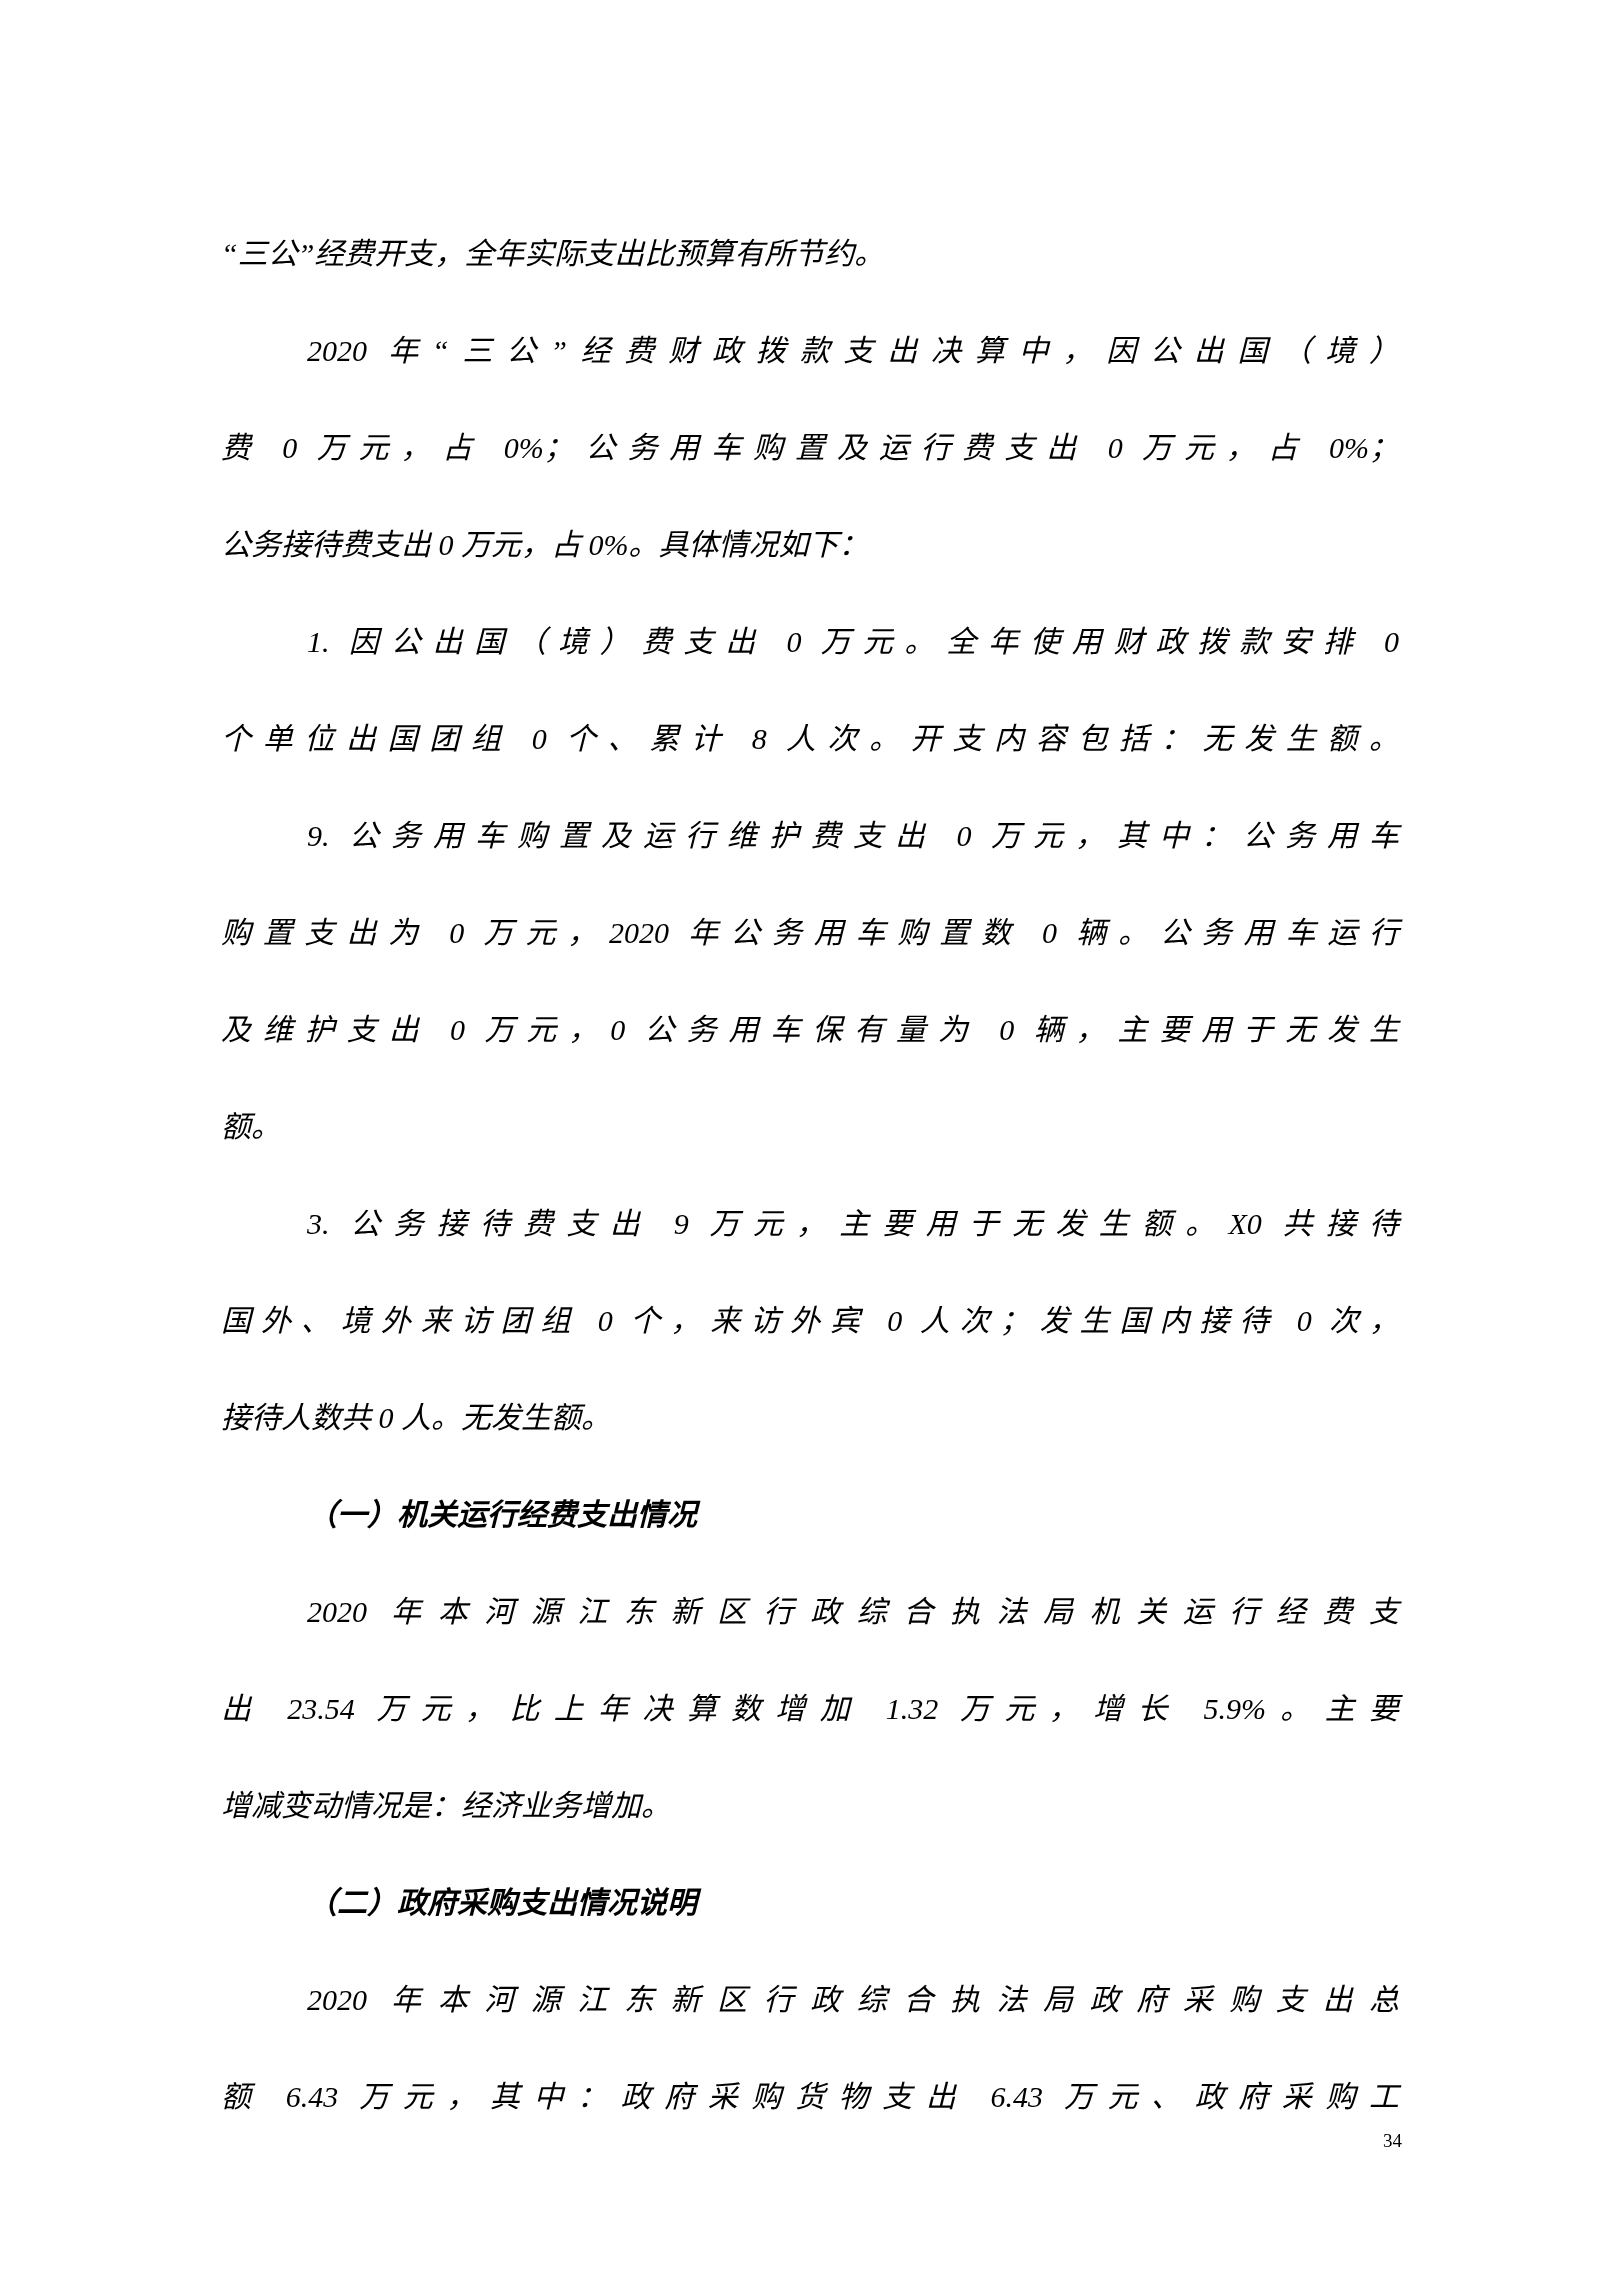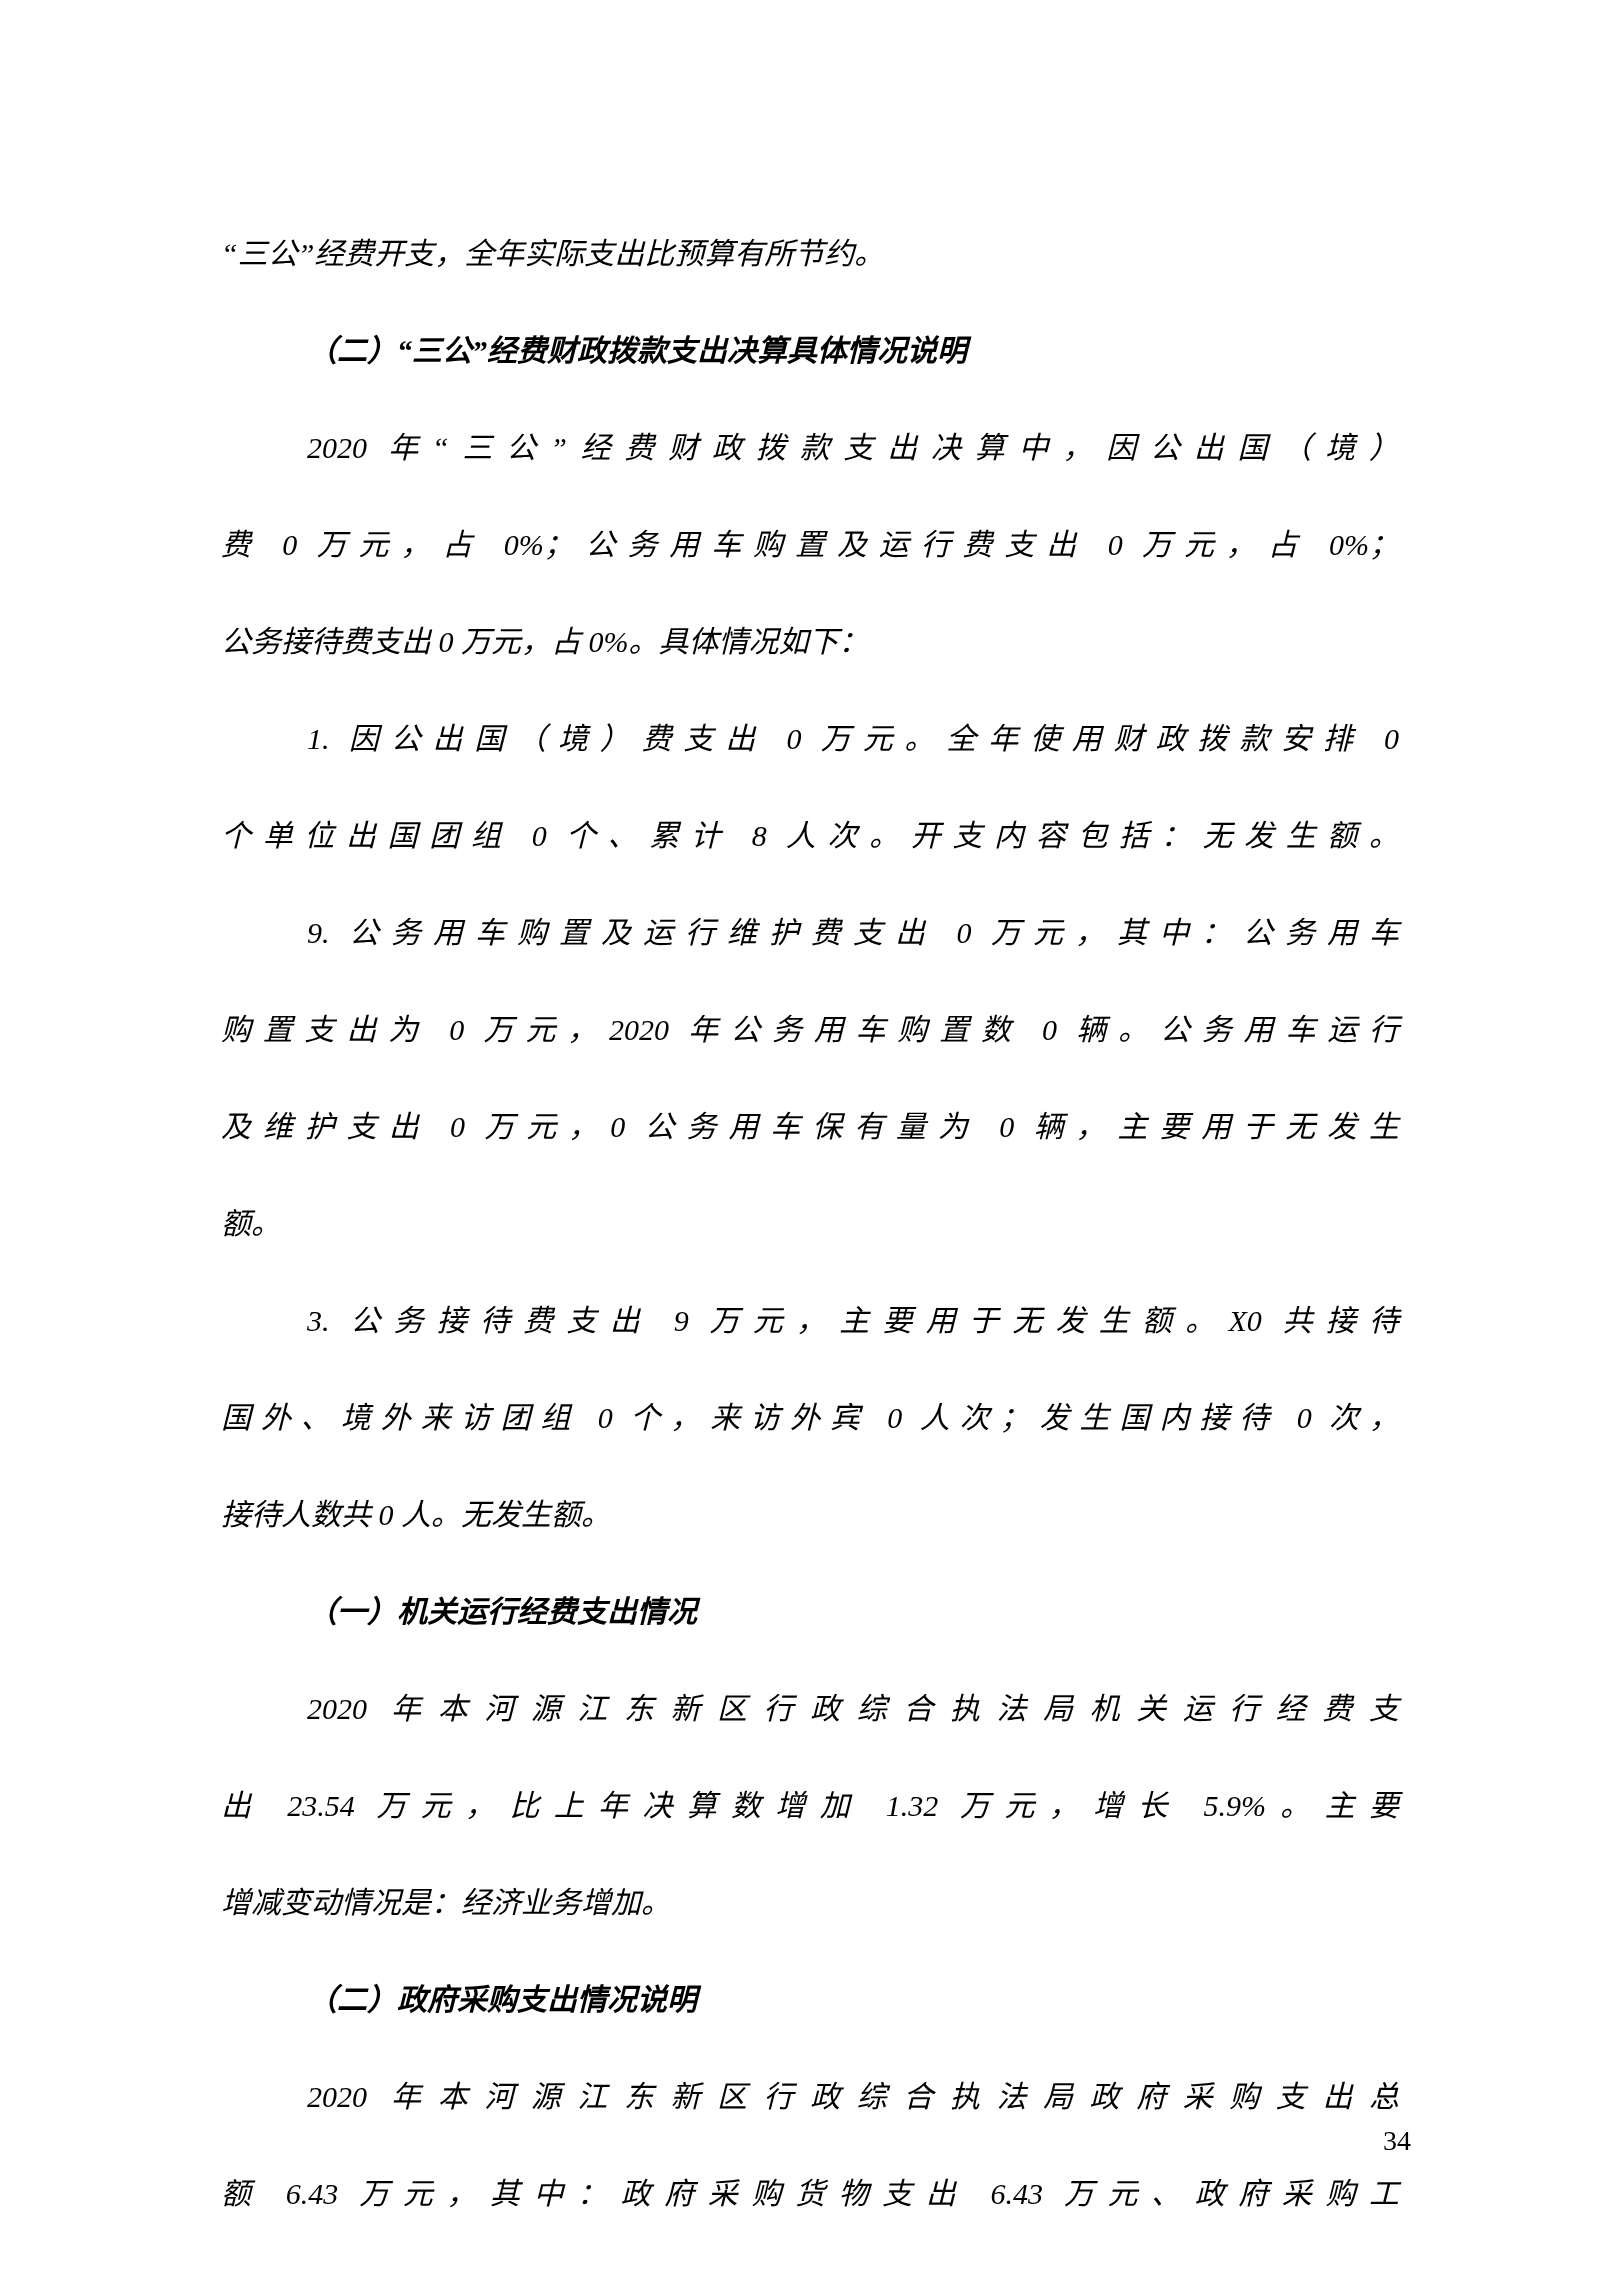--- a/index.html
+++ b/index.html
@@ -40,32 +40,31 @@
   .indent {
     padding-left: 86px;
   }
   .h {
     font-weight: 700;
   }
   .pagenum {
     position: absolute;
     left: 1383px;
     top: 2123px;
-    font-size: 28px;
+    font-size: 19px;
     line-height: 35px;
     color: #000000;
   }
 </style>
 </head>
 <body>
 
 <div class="doc-page">
   <main class="text-block">
     <p class="ln">“三公”经费开支，全年实际支出比预算有所节约。</p>
-    <p class="ln indent h">（二）“三公”经费财政拨款支出决算具体情况说明</p>
     <p class="ln indent fill">2020 年“三公”经费财政拨款支出决算中，因公出国（境）</p>
     <p class="ln fill">费 0 万元，占 0%；公务用车购置及运行费支出 0 万元，占 0%；</p>
     <p class="ln">公务接待费支出 0 万元，占 0%。具体情况如下：</p>
     <p class="ln indent fill">1. 因公出国（境）费支出 0 万元。全年使用财政拨款安排 0</p>
     <p class="ln fill">个单位出国团组 0 个、累计 8 人次。开支内容包括：无发生额。</p>
     <p class="ln indent fill">9. 公务用车购置及运行维护费支出 0 万元，其中：公务用车</p>
     <p class="ln fill">购置支出为 0 万元，2020 年公务用车购置数 0 辆。公务用车运行</p>
     <p class="ln fill">及维护支出 0 万元，0 公务用车保有量为 0 辆，主要用于无发生</p>
     <p class="ln">额。</p>
     <p class="ln indent fill">3. 公务接待费支出 9 万元，主要用于无发生额。X0 共接待</p>

